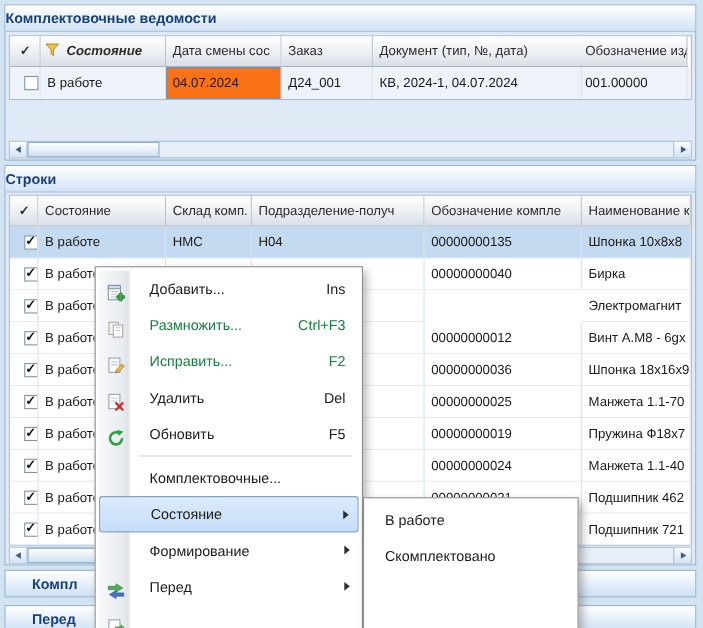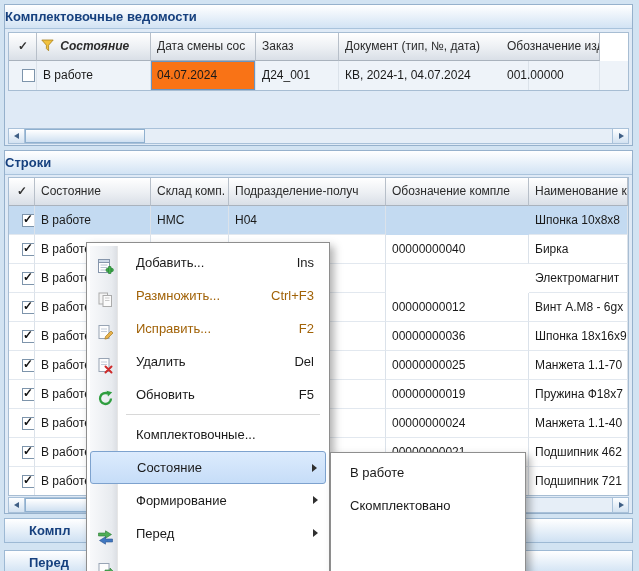--- a/index.html
+++ b/index.html
@@ -16,21 +16,21 @@
   #g1{top:27px;height:59px}
   #g2{top:26px;height:319px}
   .r{position:absolute;left:0;width:619px}
   .hrow{height:28px;top:0}
   .hc{position:absolute;top:0;height:28px;line-height:27px;padding-left:6px;
       background:linear-gradient(#ffffff,#eceff3 55%,#d9dfe7);
       border-right:1px solid #b7bfc9;border-bottom:1px solid #a9b2bd;color:#2b2b2b;overflow:hidden;white-space:nowrap}
   .cell{position:absolute;top:0;height:100%;padding-left:6px;border-right:1px solid #dbe2ea;
         border-bottom:1px solid #e2e8ef;overflow:hidden;white-space:nowrap}
   .a0{left:0;width:28px}.a1{left:28px;width:114px}.a2{left:142px;width:105px}
-  .a3{left:247px;width:83px}.a4{left:330px;width:190px}.a5{left:492px;width:99px}
+  .a3{left:247px;width:83px}.a4{left:330px;width:190px}.a5{left:517px;width:99px}
   .b0{left:0;width:26px}.b1{left:26px;width:116px}.b2{left:142px;width:78px}
   .b3{left:220px;width:157px}.b4{left:377px;width:143px}.b5{left:520px;width:99px}
   #g1 .drow{top:28px;height:30px;line-height:29px;background:#eef3f9}
   .row2{height:29px;line-height:28px;background:#fff}
   .sel{background:#c3daf1}
   .fcell{background:#f97316;box-shadow:inset 0 0 0 1px #6b93bf}
   .hck{font-weight:bold;color:#333;padding-left:9px}
   .cb{display:block;width:13px;height:13px;margin:8px 0 0 7px;background:#fff;border:1px solid #7d94ab;position:relative}
   .cb i{font-style:normal;position:absolute;left:0;top:-2px;font-size:12px;font-weight:bold;color:#111;line-height:12px}
   .fun{display:inline-block;vertical-align:-2px;margin-right:3px}
@@ -54,21 +54,21 @@
 
   .menu{position:absolute;background:#fff;border:1px solid #8e8e8e;box-shadow:4px 4px 8px rgba(60,60,60,.4);padding:3px;overflow:hidden}
   #ctx{left:86px;top:242px;width:244px;height:344px;z-index:10}
   #sub{left:330px;top:452px;width:196px;height:130px;z-index:11}
   .gutter{position:absolute;left:3px;top:3px;bottom:3px;width:28px;
           background:linear-gradient(to right,#f8f9fb,#e8ebef 80%,#dcdfe4);border-right:1px solid #e6e6e6}
   .mi{position:relative;height:33px;line-height:33px;padding-left:46px;font-size:13px;white-space:nowrap;color:#1a1a1a}
   #sub .mi{padding-left:16px}
   .mi .ico{position:absolute;left:7px;top:8px;width:17px;height:17px}
   .mi .sc{position:absolute;right:12px}
-  .mi.dis{color:#a16207}
+  .mi.dis{color:#15803d}
   .mi .arr{position:absolute;right:8px;top:12px;width:0;height:0;border-left:5px solid #2f2f2f;
            border-top:4.5px solid transparent;border-bottom:4.5px solid transparent}
   .mi.hl{background:linear-gradient(#dcebfd,#c6ddf8);border:1px solid #7da2ce;border-radius:3px;line-height:31px}
   .msep{height:1px;background:#d8d8d8;margin:3px 6px 3px 36px}
 </style>
 </head>
 <body>
 
 <div>
 
@@ -124,20 +124,21 @@
 
       <div class="r row2 sel" style="top:28px">
         <div class="cell b0">
             <span class="cb">
               <i>✓</i>
             </span>
           </div>
         <div class="cell b1">В работе</div>
         <div class="cell b2">НМС</div>
         <div class="cell b3">Н04</div>
+        <div class="cell b4">00000000135</div>
         <div class="cell b5">Шпонка 10х8х8</div>
       </div>
       <div class="r row2" style="top:57px">
         <div class="cell b0">
             <span class="cb">
               <i>✓</i>
             </span>
           </div>
         <div class="cell b1">В работе</div>
         <div class="cell b2"></div>

